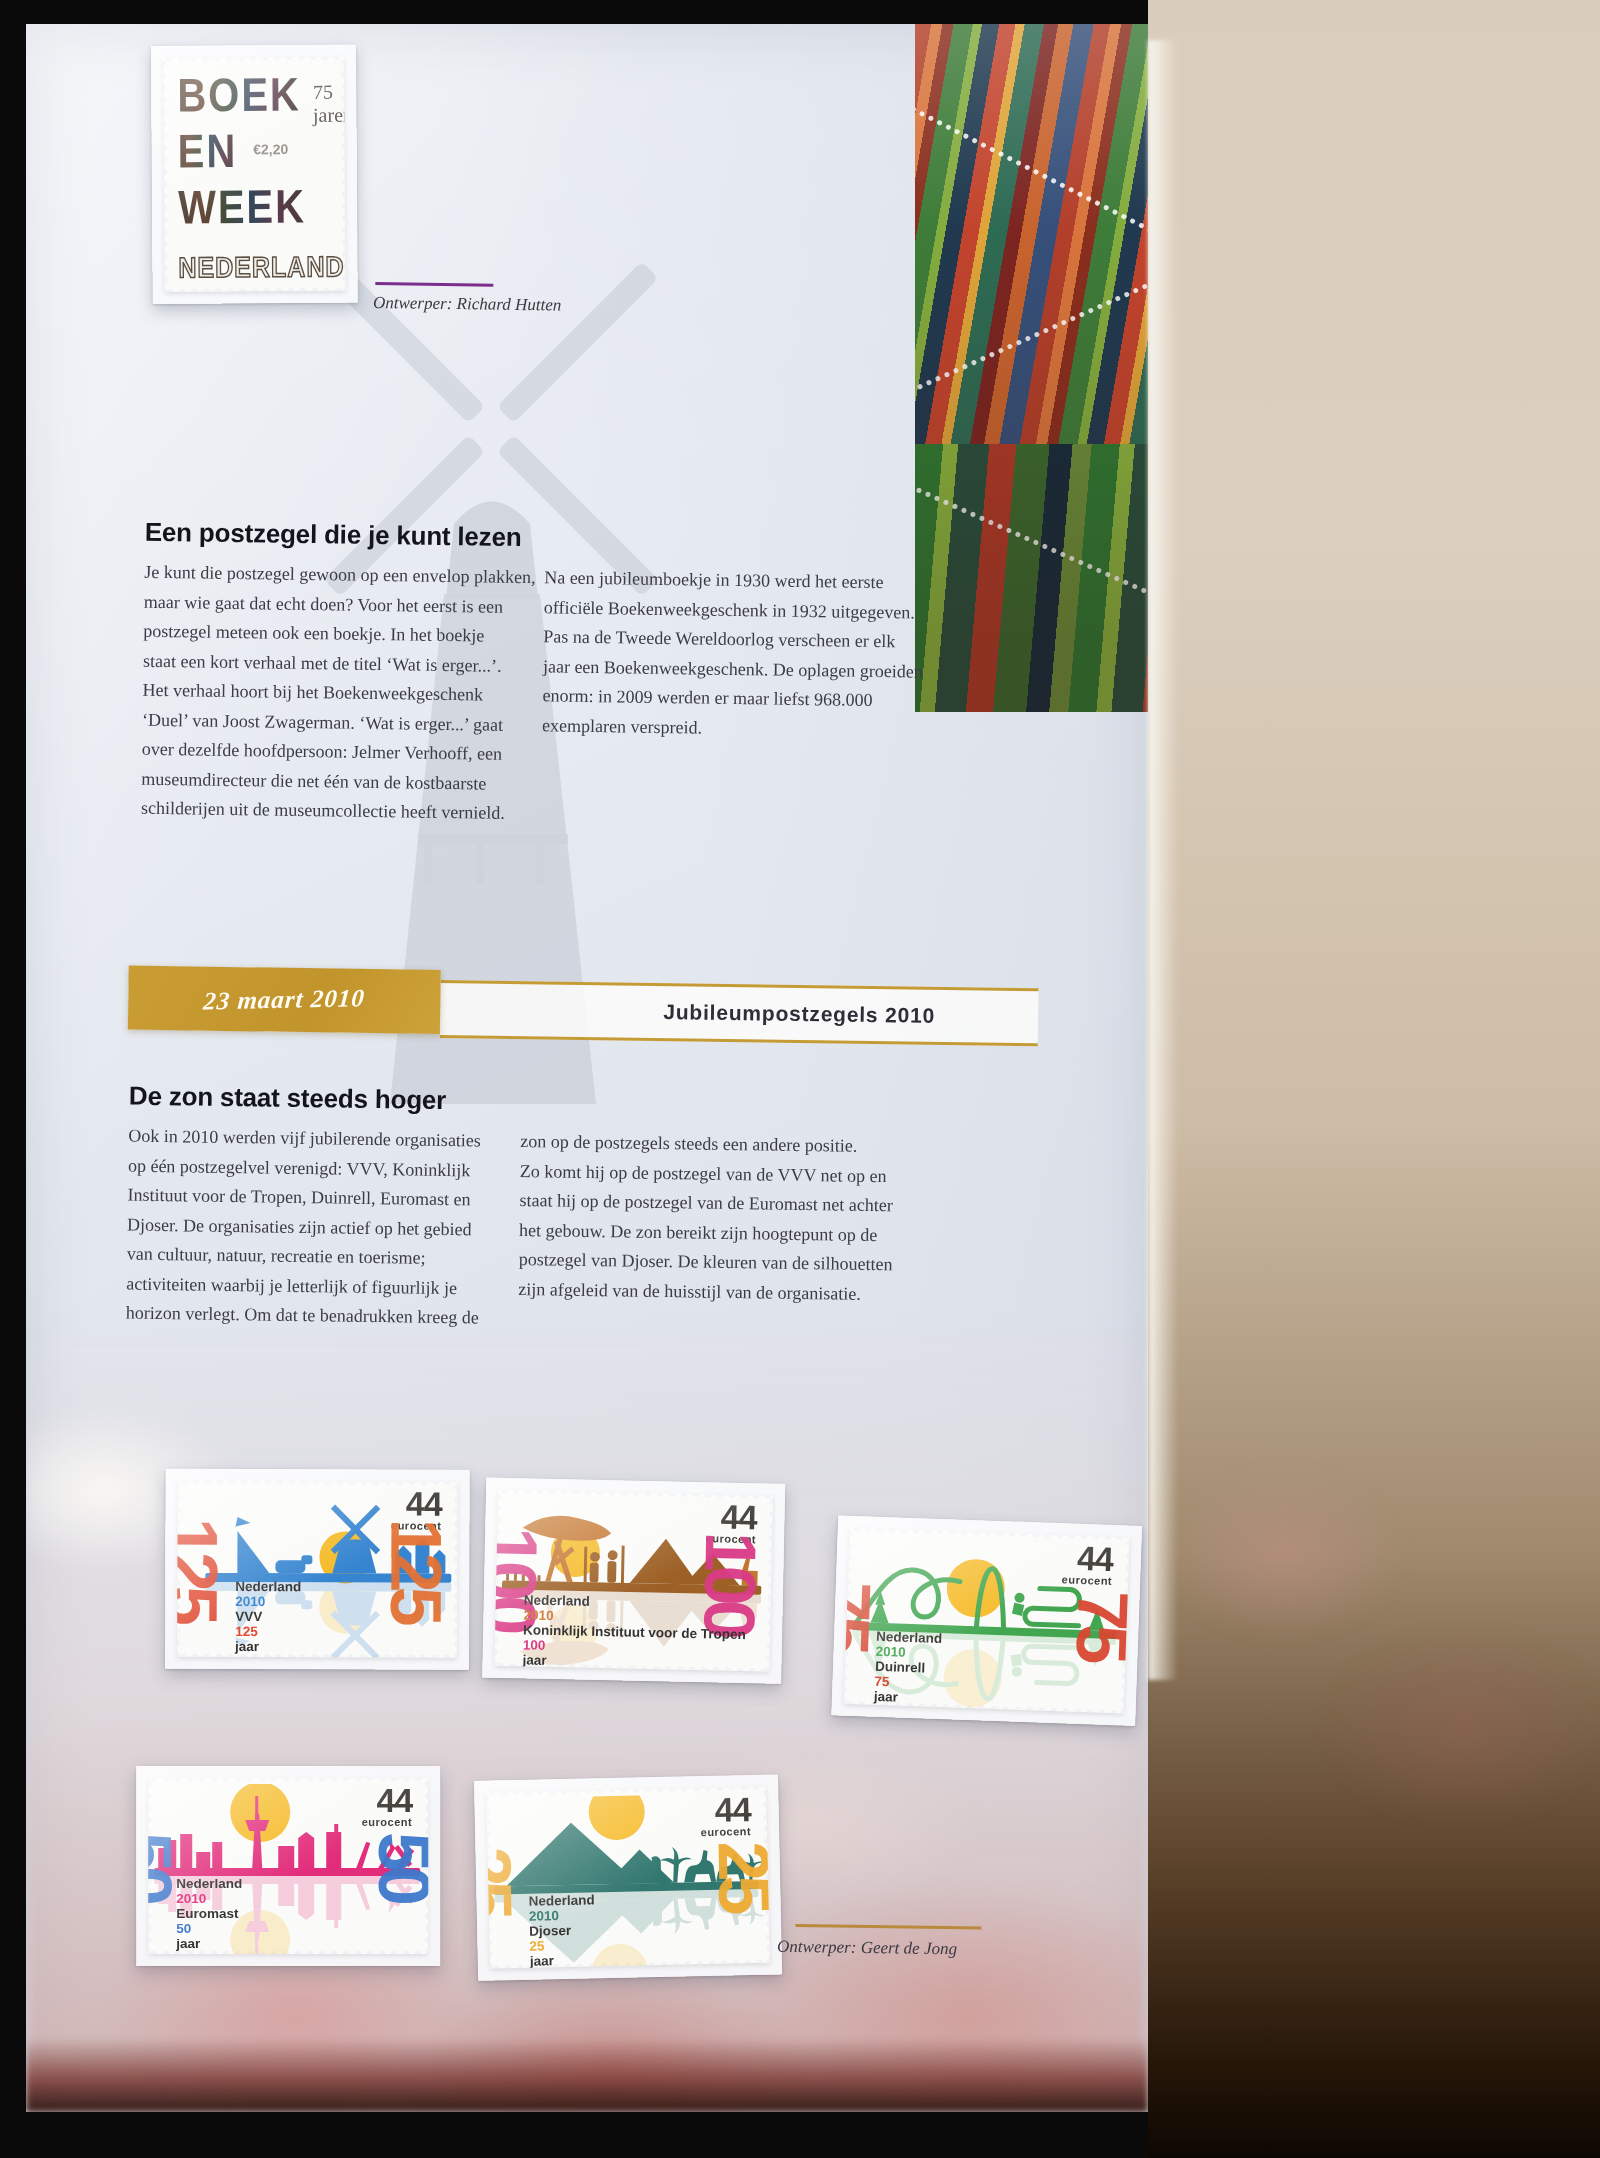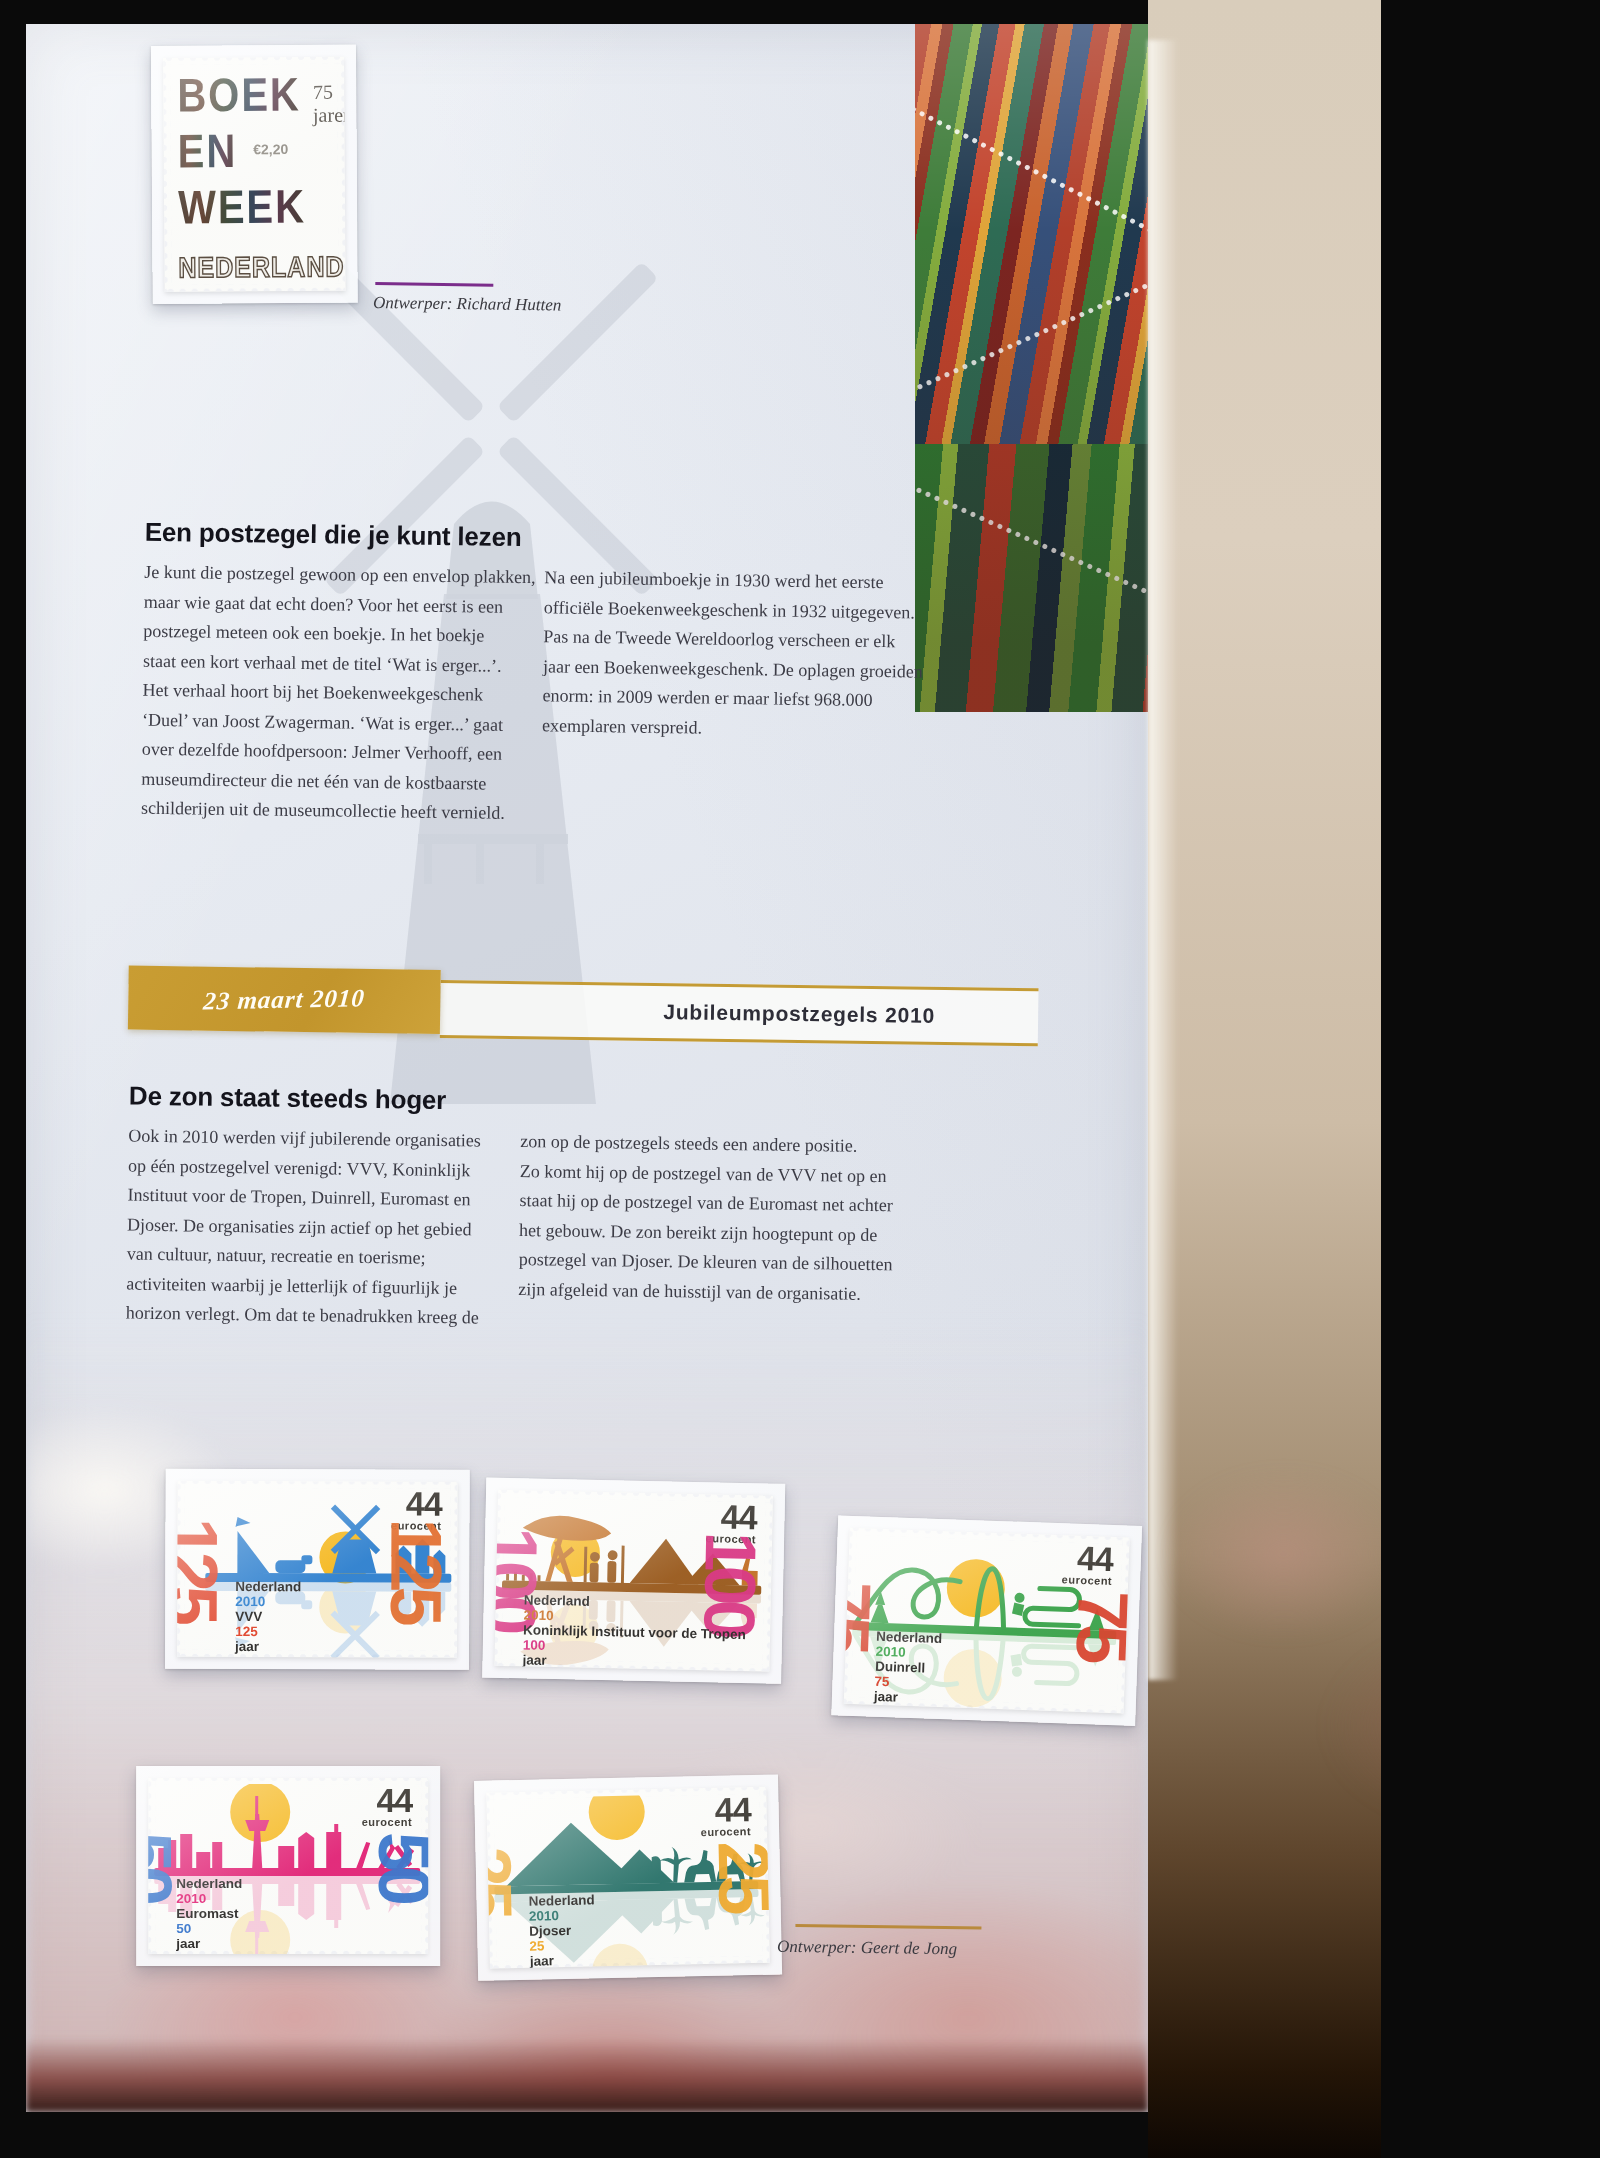--- a/index.html
+++ b/index.html
@@ -1,16 +1,16 @@
 <!DOCTYPE html>
 <html><head>
 <meta charset="utf-8">
 <style>
   html,body{margin:0;padding:0;background:#0a0a0a;}
-  #shot{position:relative;width:1381px;height:2158px;background:#0a0a0a;overflow:hidden;
+  #shot{position:relative;width:1600px;height:2158px;background:#0a0a0a;overflow:hidden;
         font-family:"Liberation Serif",serif;}
   
   .album-page{position:absolute;left:26px;top:24px;width:1122px;height:2088px;
     background:linear-gradient(155deg,#eef1f6 0%,#e6eaf1 35%,#dfe3eb 65%,#d9dde6 100%);
     box-shadow:inset 0 0 60px rgba(110,115,135,.22);overflow:hidden;}
   .page-sheen{position:absolute;inset:0;pointer-events:none;
     background:linear-gradient(115deg,rgba(255,255,255,.38) 0%,rgba(255,255,255,0) 30%),
                linear-gradient(250deg,rgba(190,195,210,.25) 0%,rgba(255,255,255,0) 40%);}
   
   .windmill{position:absolute;left:300px;top:170px;width:430px;height:930px;opacity:.45;}

